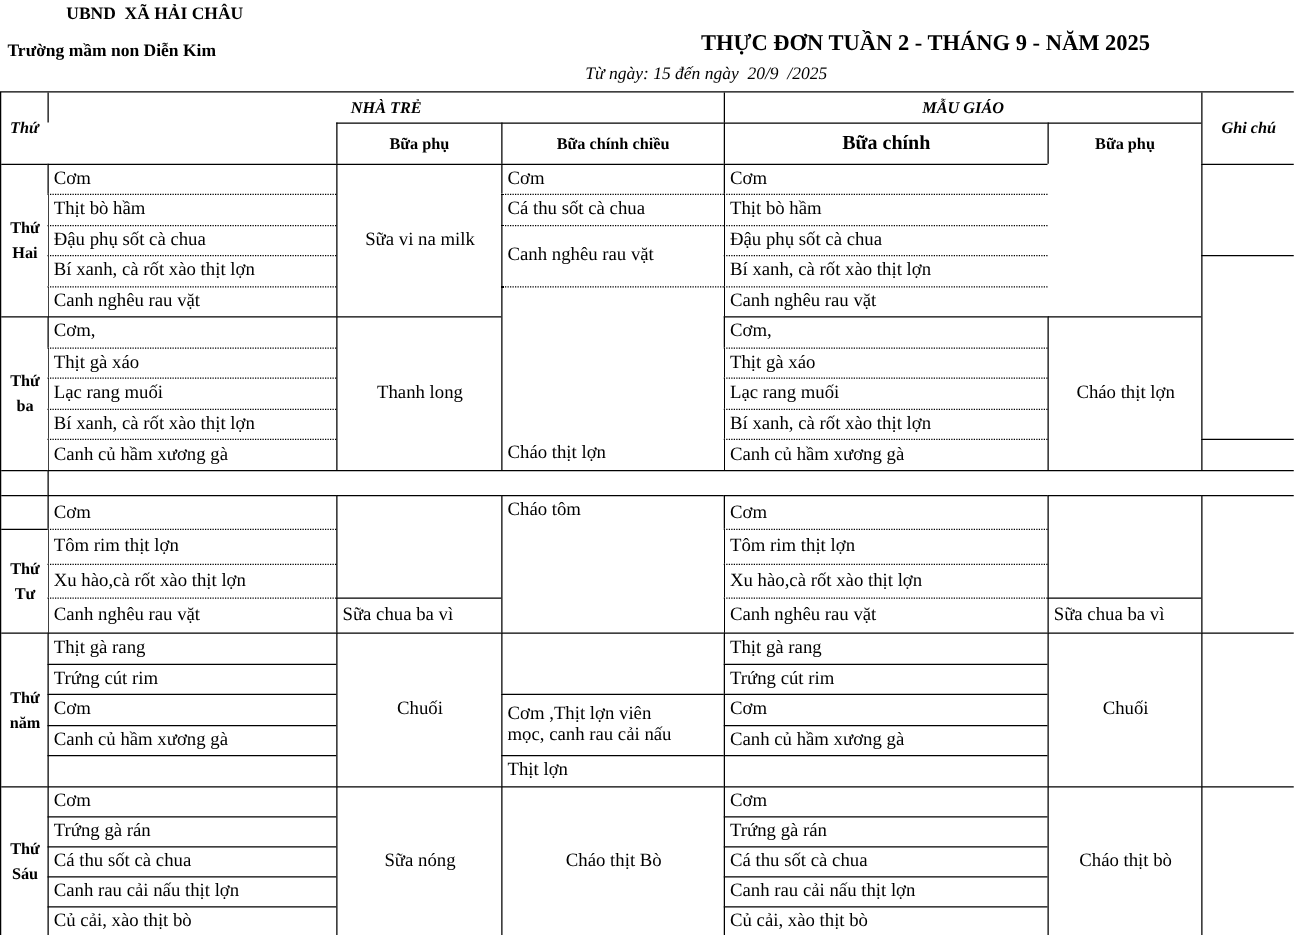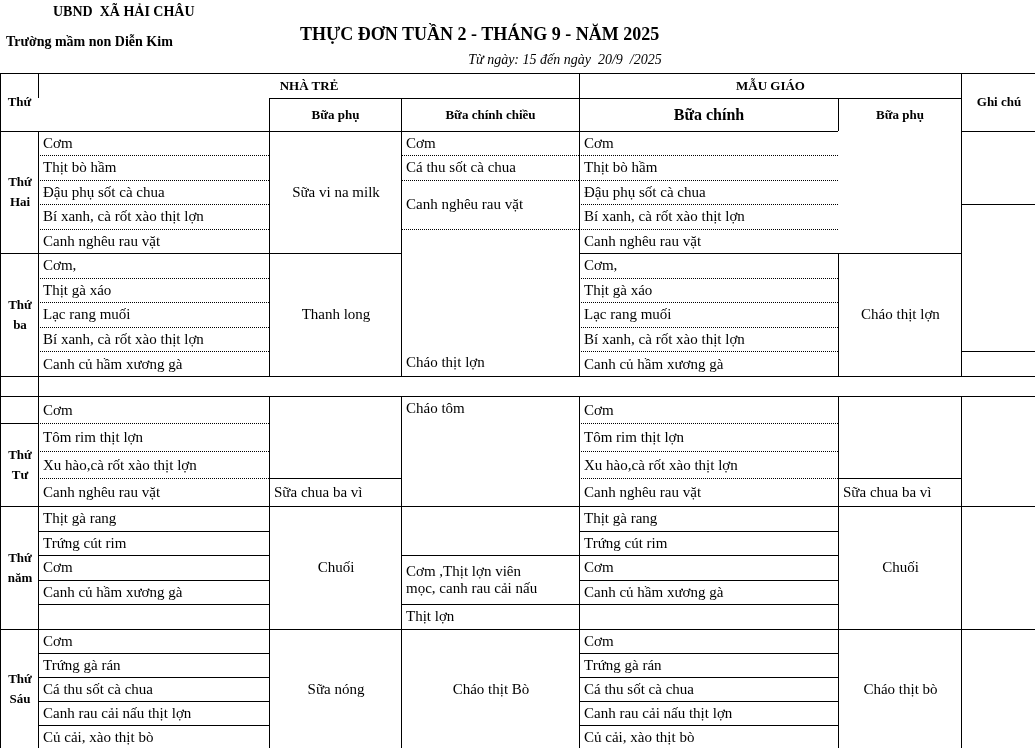--- a/index.html
+++ b/index.html
@@ -1,31 +1,31 @@
 <!DOCTYPE html>
 <html><head>
 <meta charset="utf-8">
 <style>
   html,body{margin:0;padding:0;background:#fff;}
   body{width:1035px;height:748px;overflow:hidden;position:relative;
        font-family:"Liberation Serif","DejaVu Serif",serif;color:#000;}
   .hdrline{position:absolute;white-space:pre;font-weight:bold;font-size:14px;}
   #org1{left:6px;top:4px;margin-left:47px;}
   #org2{left:6px;top:34px;}
-  #title{left:300px;top:24px;width:620px;text-align:left;font-size:18px;}
+  #title{left:300px;top:24px;width:620px;text-align:right;font-size:18px;}
   #subtitle{left:300px;top:52px;width:530px;text-align:center;font-weight:normal;
             font-style:italic;font-size:14px;}
   #menu-table{position:absolute;left:0;top:73px;display:grid;border:1px solid #000;
     grid-template-columns:37px 231px 132px 178px 259px 123px 75px;
     grid-template-rows:24px 33px repeat(5,24.4px) repeat(5,24.6px) 20px repeat(4,27.5px) repeat(5,24.6px) repeat(5,24px);}
   .cell{border-left:1px solid #000;border-top:1px solid #000;display:flex;
         align-items:center;padding:0 3px 0 4px;font-size:15px;line-height:1.15;
         overflow:hidden;white-space:pre-line;}
   .nl{border-left:none;}
-  .nt{border-top:none;}
+  .nt{border-top:none;font-style:italic;}
   .dt{border-top:1px dotted #000;}
   .hdr{font-weight:bold;font-size:13px;justify-content:center;text-align:center;padding:0 1px;}
   .big{font-size:16px;}
   .day{font-weight:bold;font-size:13px;justify-content:center;text-align:center;line-height:1.55;}
   .ctr{justify-content:center;text-align:left;}
   .top{align-items:flex-start;padding-top:3px;}
   .bot{align-items:flex-end;padding-bottom:5px;}
 </style>
 </head>
 <body>

